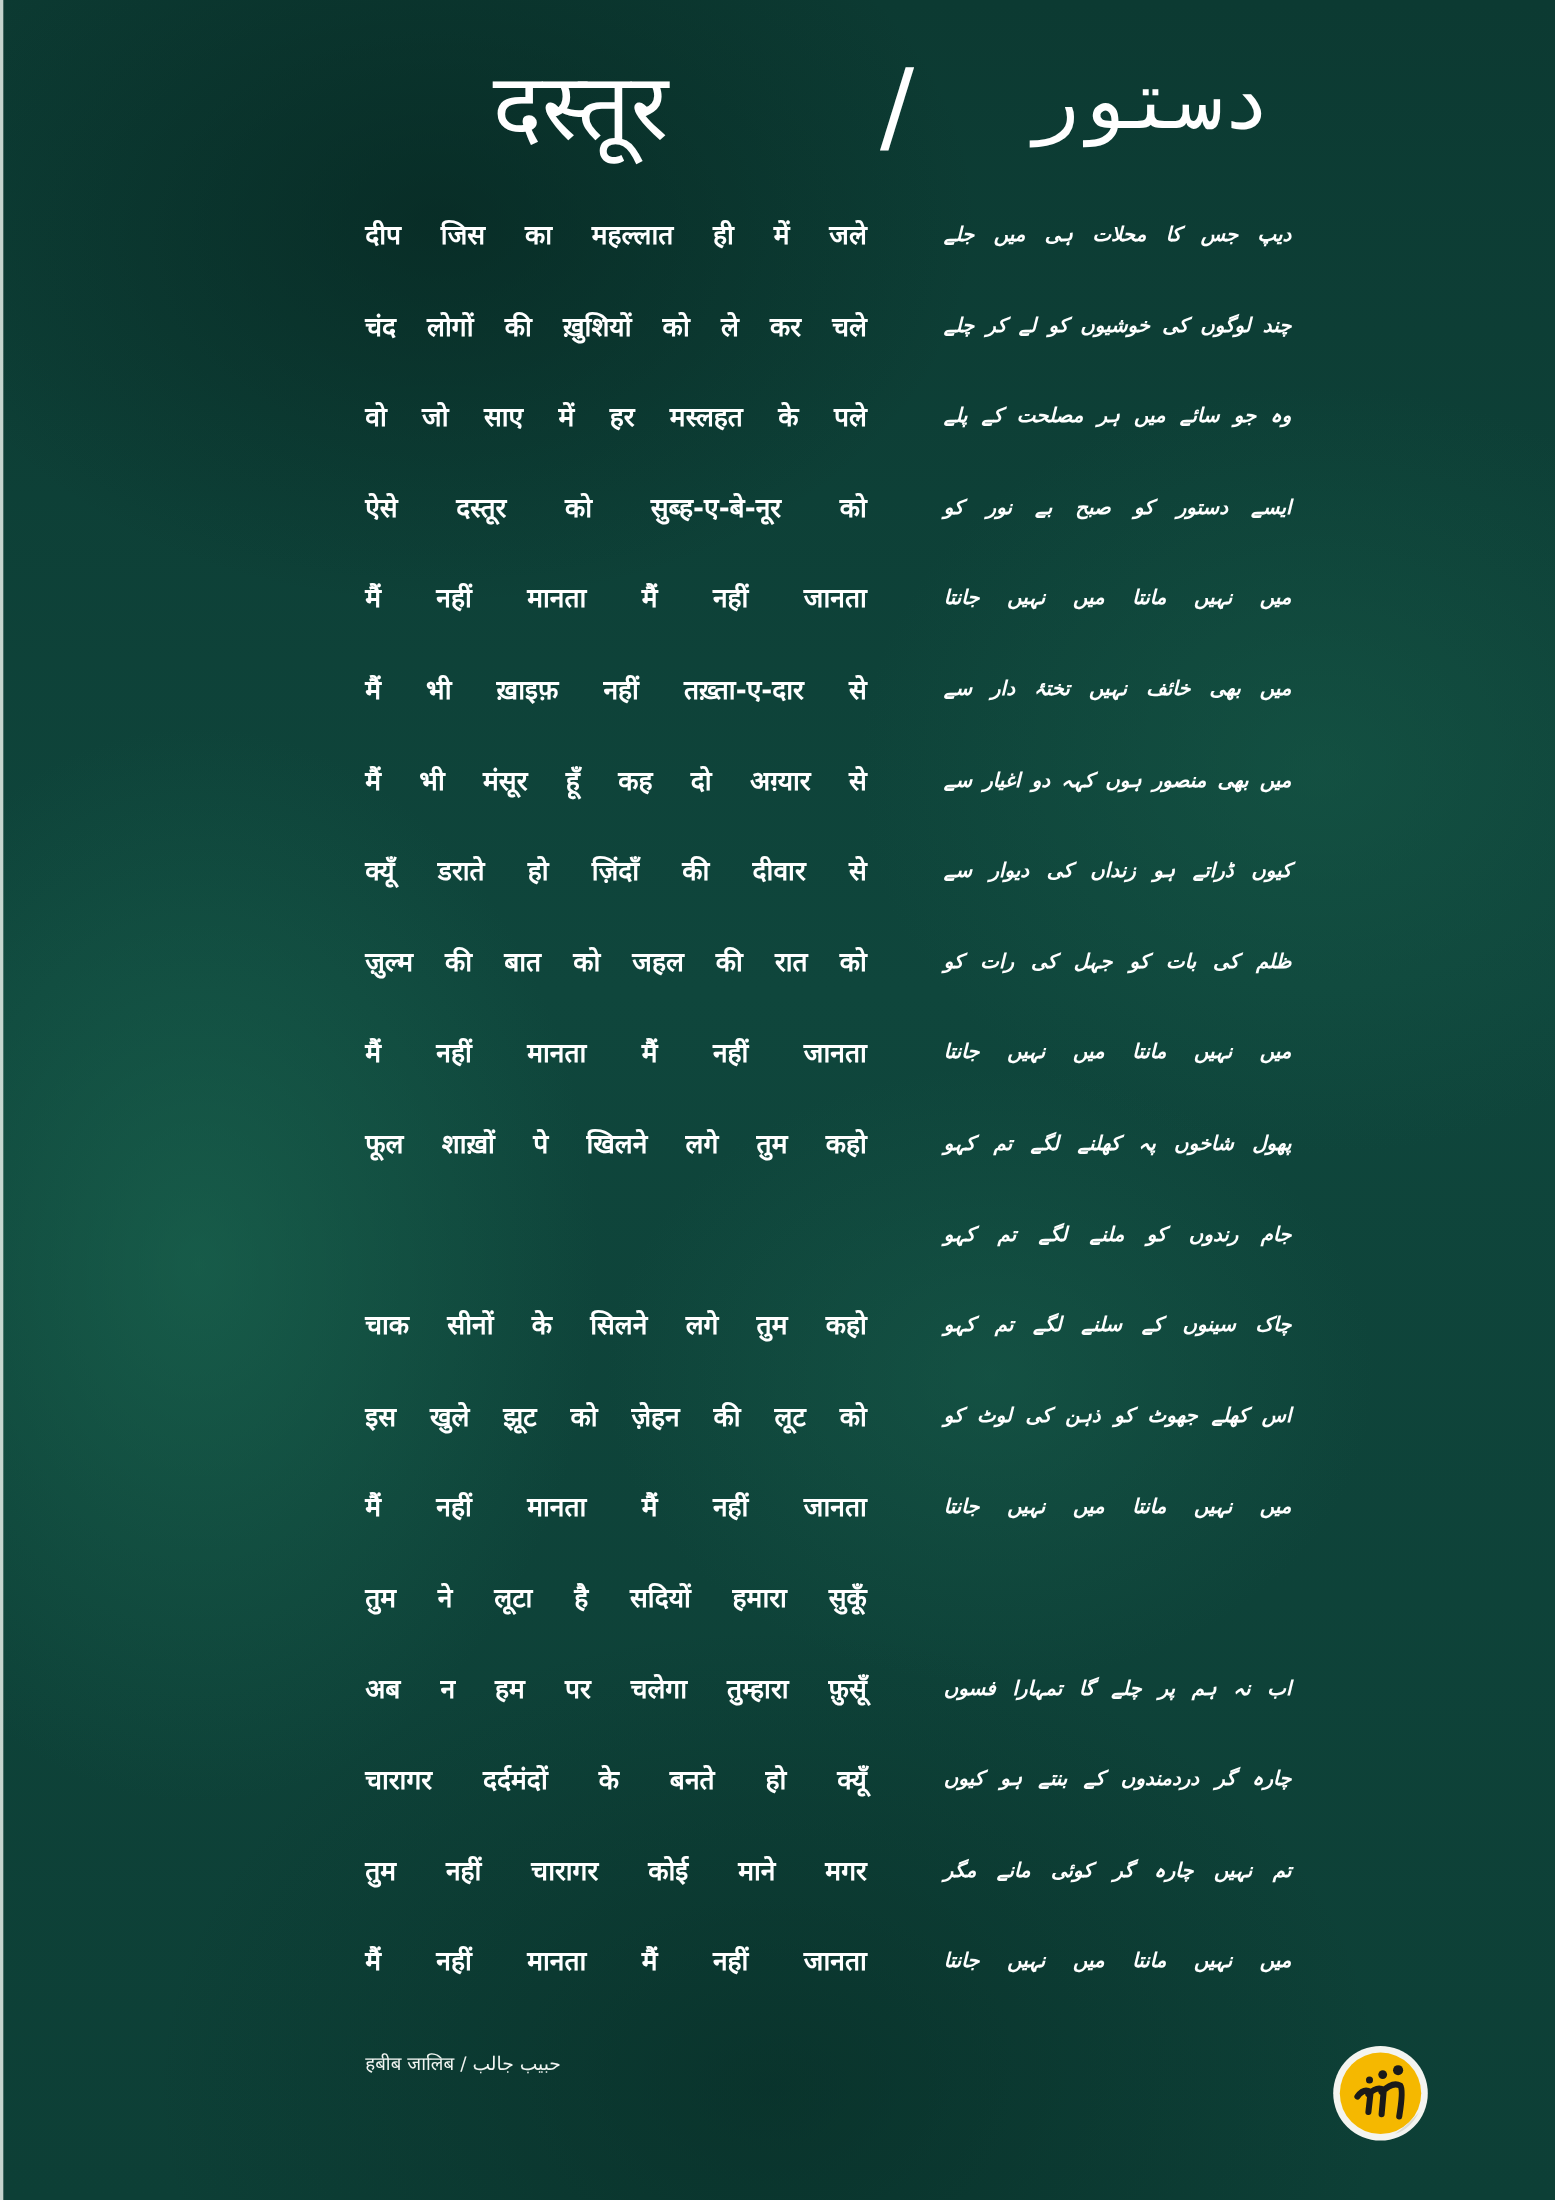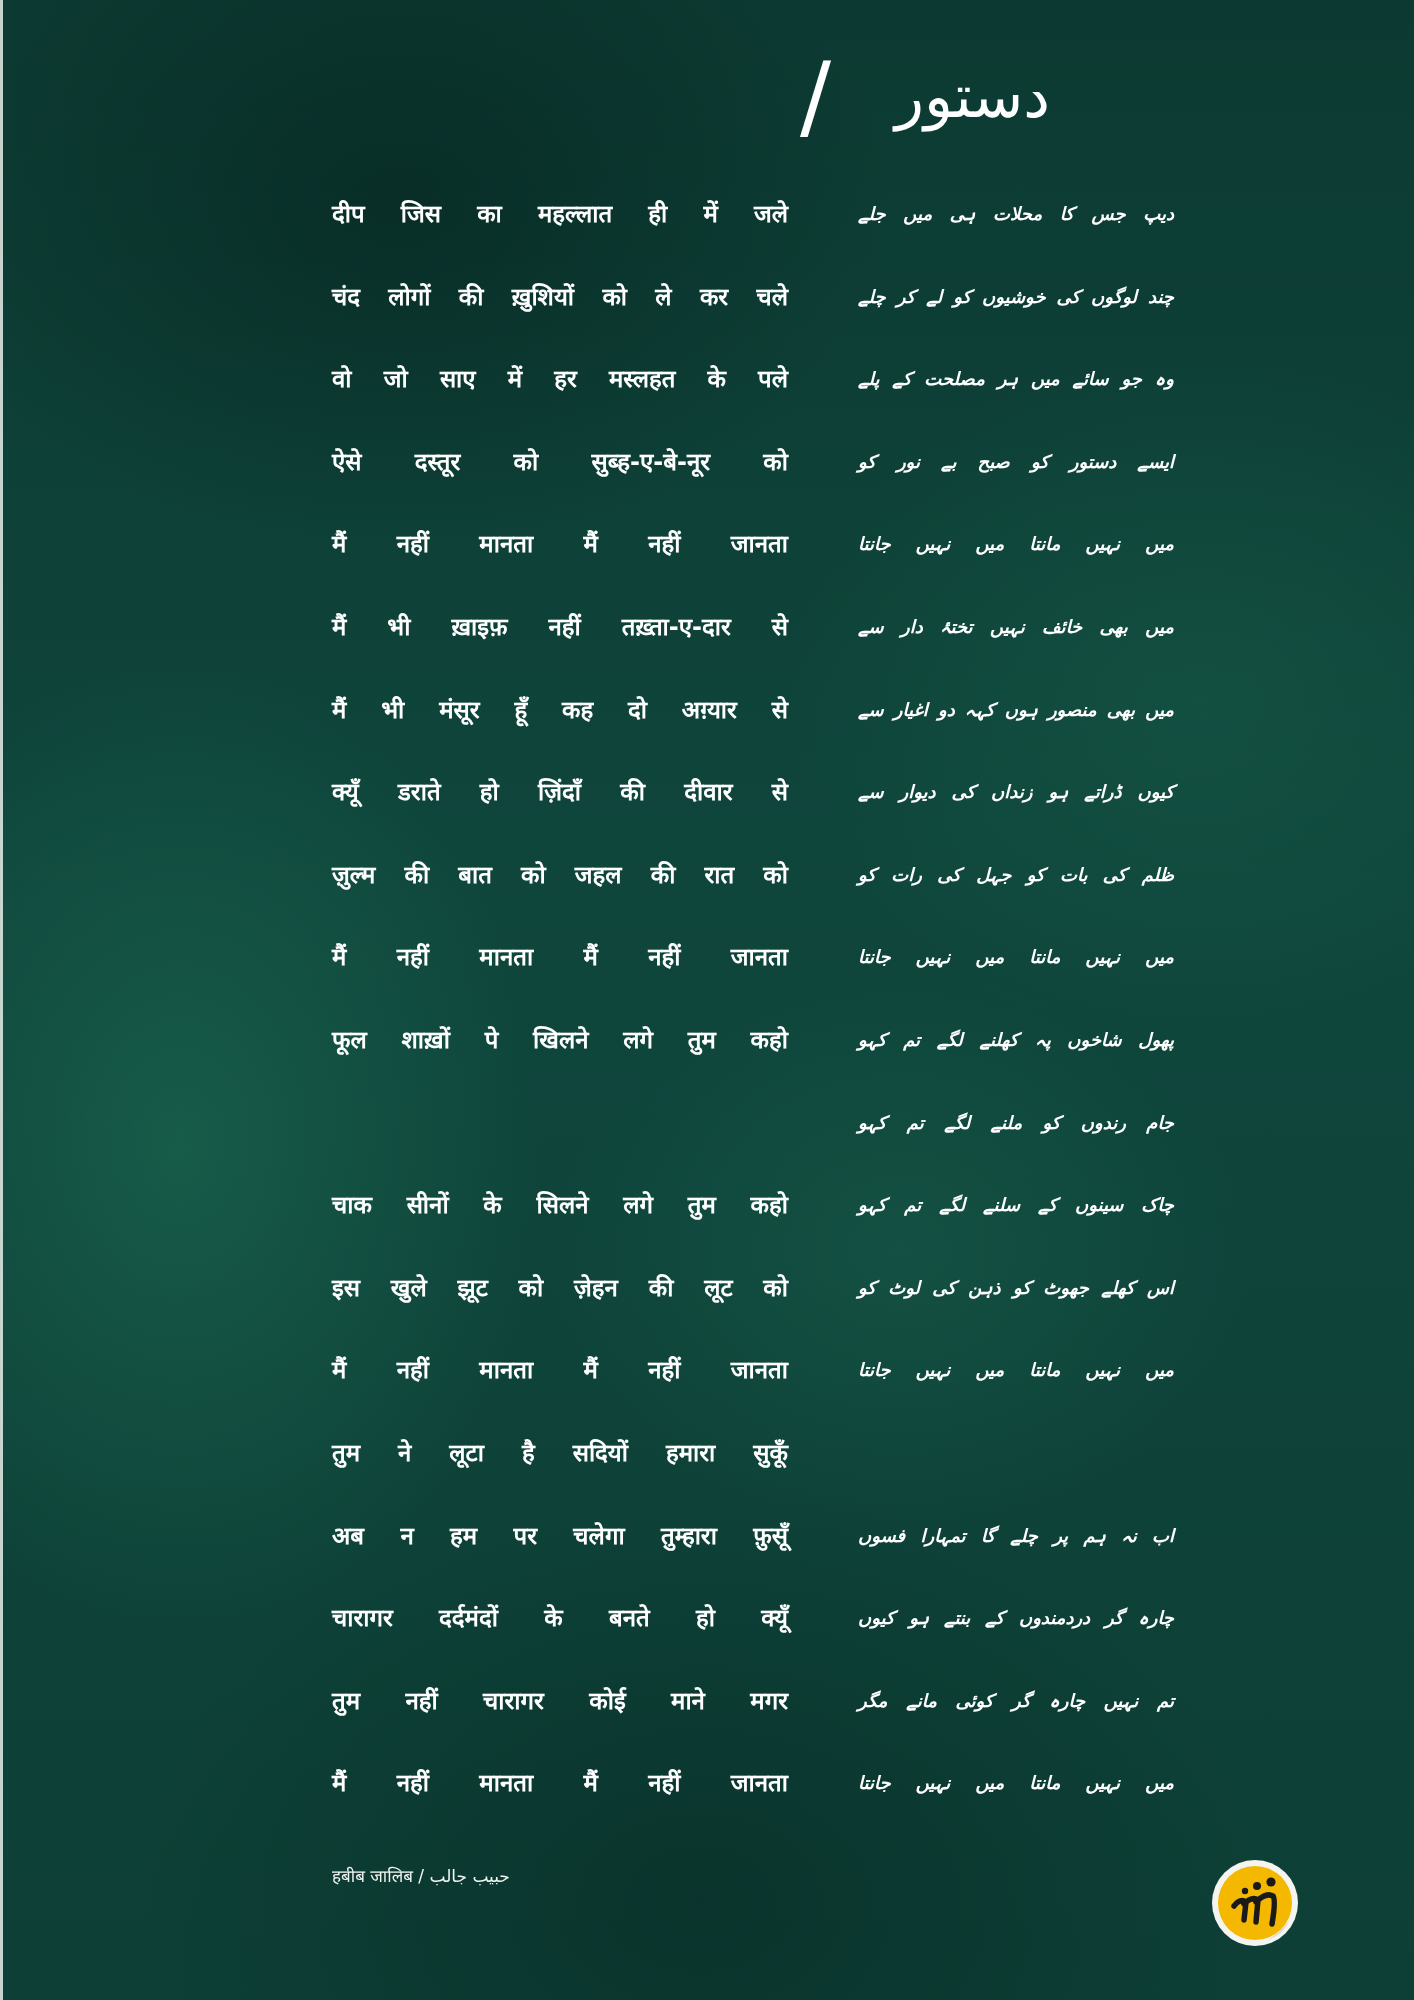--- a/index.html
+++ b/index.html
@@ -25,22 +25,22 @@
   }
   .title-hi {
     position: absolute; left: 448px; top: 0; font-size: 84px; line-height: 110px;
     font-family: "DejaVu Sans", sans-serif; font-weight: normal;
   }
   .title-sep {
     position: absolute; left: 800px; top: 0; font-size: 92px; line-height: 110px;
     font-family: "DejaVu Sans", sans-serif;
   }
   .title-ur {
-    position: absolute; left: 895px; top: 0; font-size: 60px; line-height: 110px;
-    font-family: Liberation Sans, sans-serif; direction: rtl;
+    position: absolute; left: 938px; top: 0; font-size: 72px; line-height: 110px;
+    font-family: Liberation Mono, monospace; direction: rtl;
   }
   .verses { position: absolute; left: 0; top: 0; width: 1414px; }
   .verse-row { position: absolute; left: 0; width: 1414px; height: 56px; }
   .hi-line {
     position: absolute; left: 332px; width: 456px; top: 0;
     font-family: "DejaVu Sans", sans-serif; font-weight: bold; font-size: 24px;
     line-height: 56px; text-align: justify; text-align-last: justify;
     white-space: nowrap;
   }
   .ur-line {
@@ -56,20 +56,21 @@
   .logo {
     position: absolute; left: 1210px; top: 1858px; width: 90px; height: 90px;
   }
 </style>
 </head>
 <body>
 
 <div class="left-border"></div>
 
 <div class="title">
+  <span class="title-hi">दस्तूर</span>
   <span class="title-sep">/</span>
   <span class="title-ur">دستور</span>
 </div>
 
 <div class="verses" id="verses">
     <div class="verse-row" style="top: 186px;">
       <div class="hi-line">दीप जिस का महल्लात ही में जले</div>
       <div class="ur-line">دیپ جس کا محلات ہی میں جلے</div>
     </div>
     <div class="verse-row" style="top: 268.6px;">

